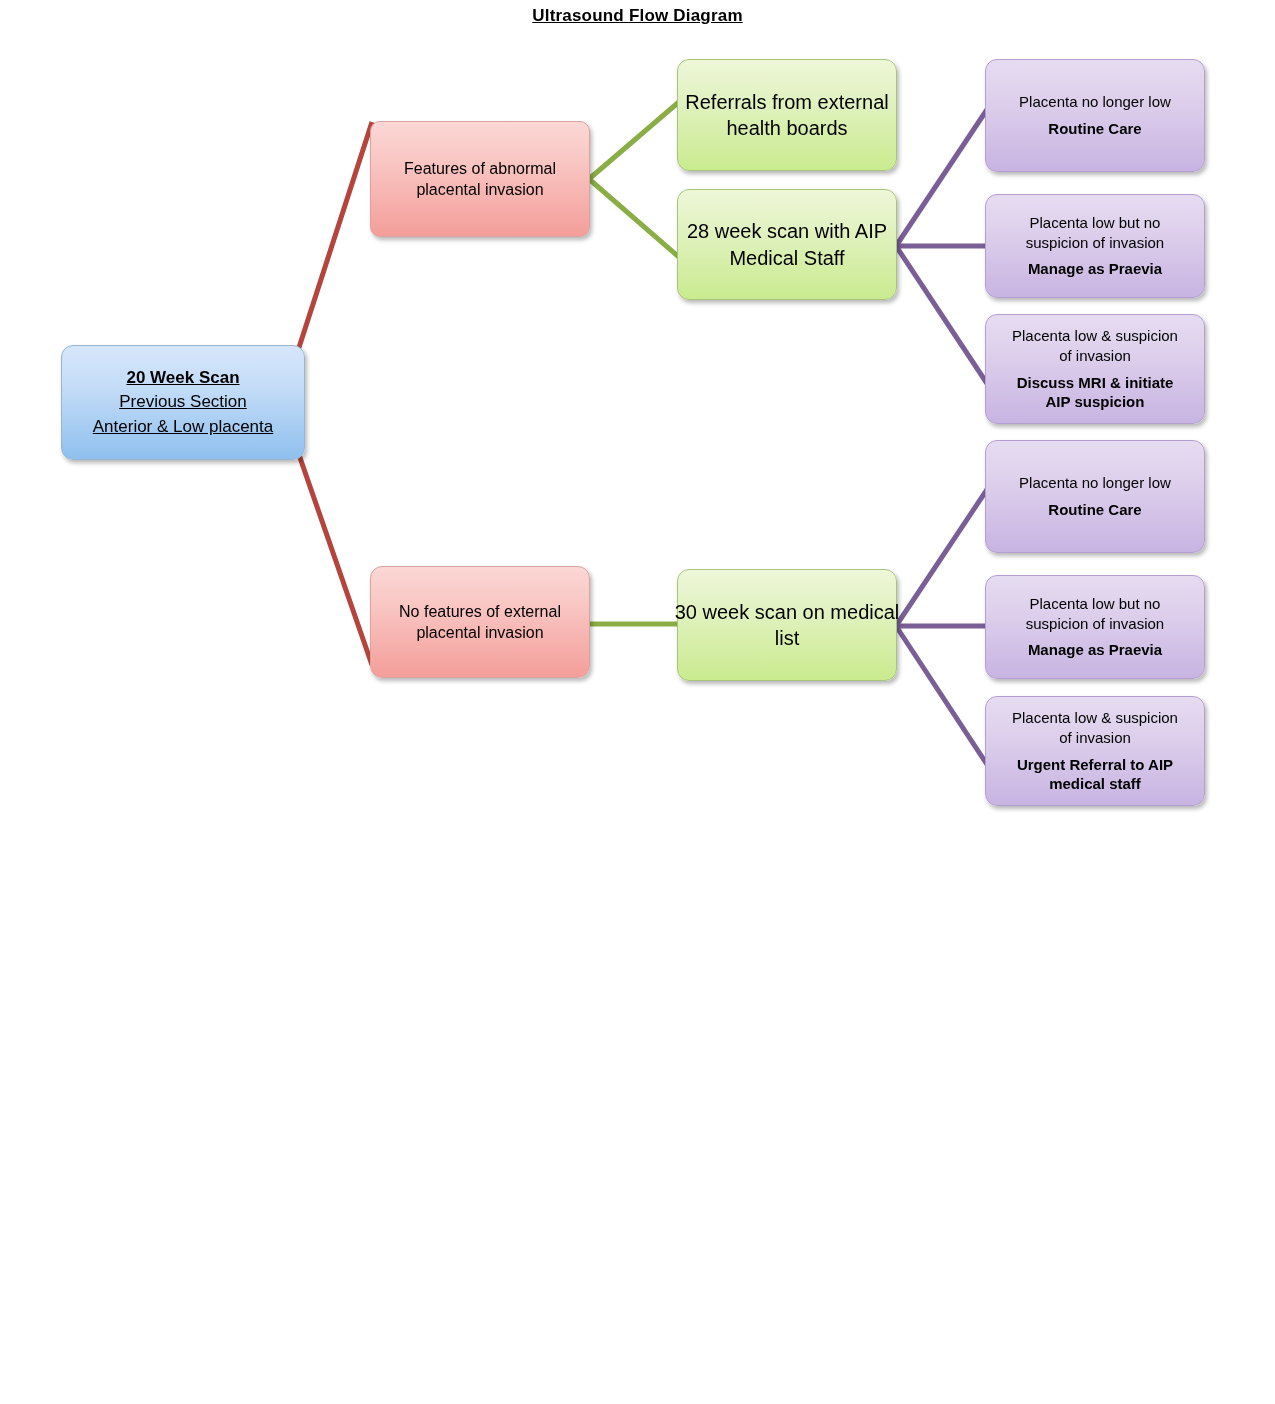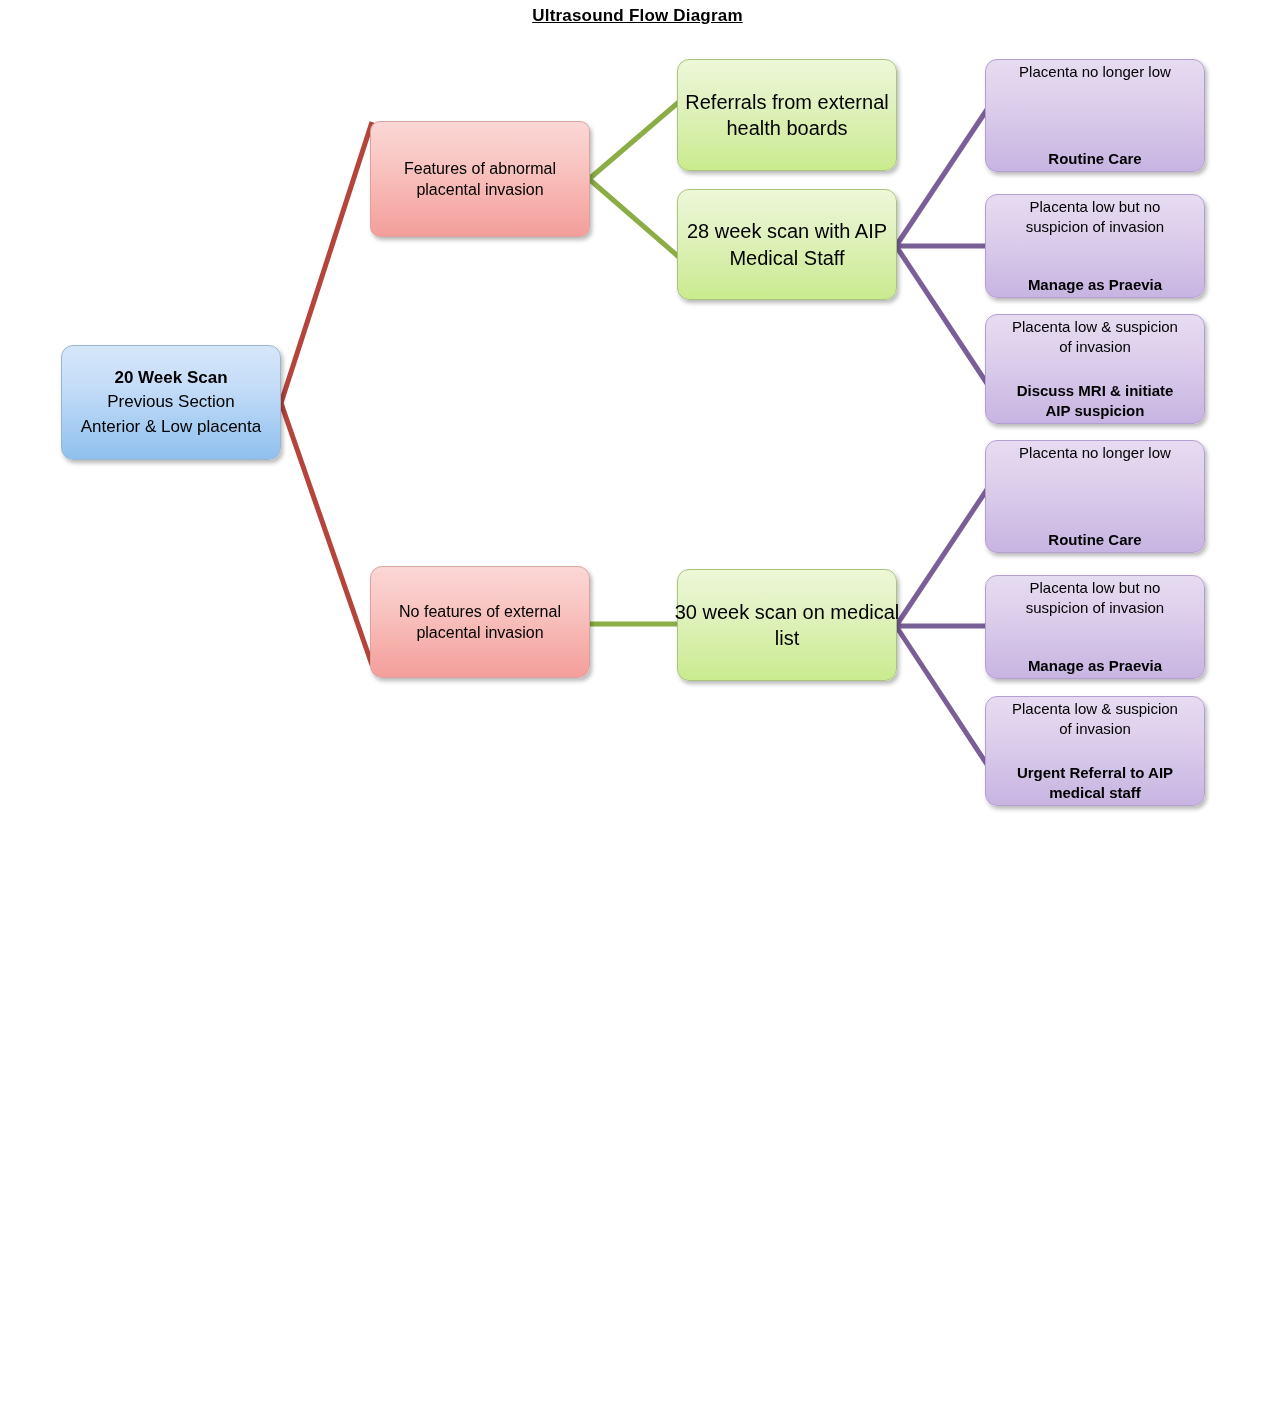--- a/index.html
+++ b/index.html
@@ -90,21 +90,20 @@
     background: linear-gradient(to bottom, #eef7d8 0%, #e2f2c2 35%, #caeb8f 100%);
     border-color: #a9c47e;
     font-size: 20px;
   }
 
   
   .node-purple {
     background: linear-gradient(to bottom, #e6dcf1 0%, #ded0ec 35%, #c8b4e2 100%);
     border-color: #b49ed2;
     font-size: 15px;
-    justify-content: space-between;
   }
   .node-purple .group-top { display: block; }
   .node-purple .group-bottom { display: block; margin-top: 7px; }
   .node-purple .group-bottom .line { font-weight: bold; }
 </style>
 </head>
 <body>
 
 <div id="diagram-canvas">
 
@@ -124,21 +123,21 @@
 
     <line x1="896" y1="246" x2="988" y2="108" stroke="#7a5e96" stroke-width="5"></line>
     <line x1="896" y1="246" x2="988" y2="246" stroke="#7a5e96" stroke-width="5"></line>
     <line x1="896" y1="246" x2="988" y2="385" stroke="#7a5e96" stroke-width="5"></line>
 
     <line x1="896" y1="626" x2="988" y2="488" stroke="#7a5e96" stroke-width="5"></line>
     <line x1="896" y1="626" x2="988" y2="626" stroke="#7a5e96" stroke-width="5"></line>
     <line x1="896" y1="626" x2="988" y2="766" stroke="#7a5e96" stroke-width="5"></line>
   </svg>
 
-  <div class="node node-blue" style="left:61px; top:345px; width:220px; height:115px;">
+  <div class="node node-blue" style="left:61px; top:345px; width:244px; height:115px;text-decoration:underline;">
     <span class="line bold">20 Week Scan</span>
     <span class="line">Previous Section</span>
     <span class="line">Anterior &amp; Low placenta</span>
   </div>
 
   <div class="node node-pink" style="left:370px; top:121px; width:220px; height:116px;border-radius:10px;">
     <span class="line">Features of abnormal</span>
     <span class="line">placental invasion</span>
   </div>
 

